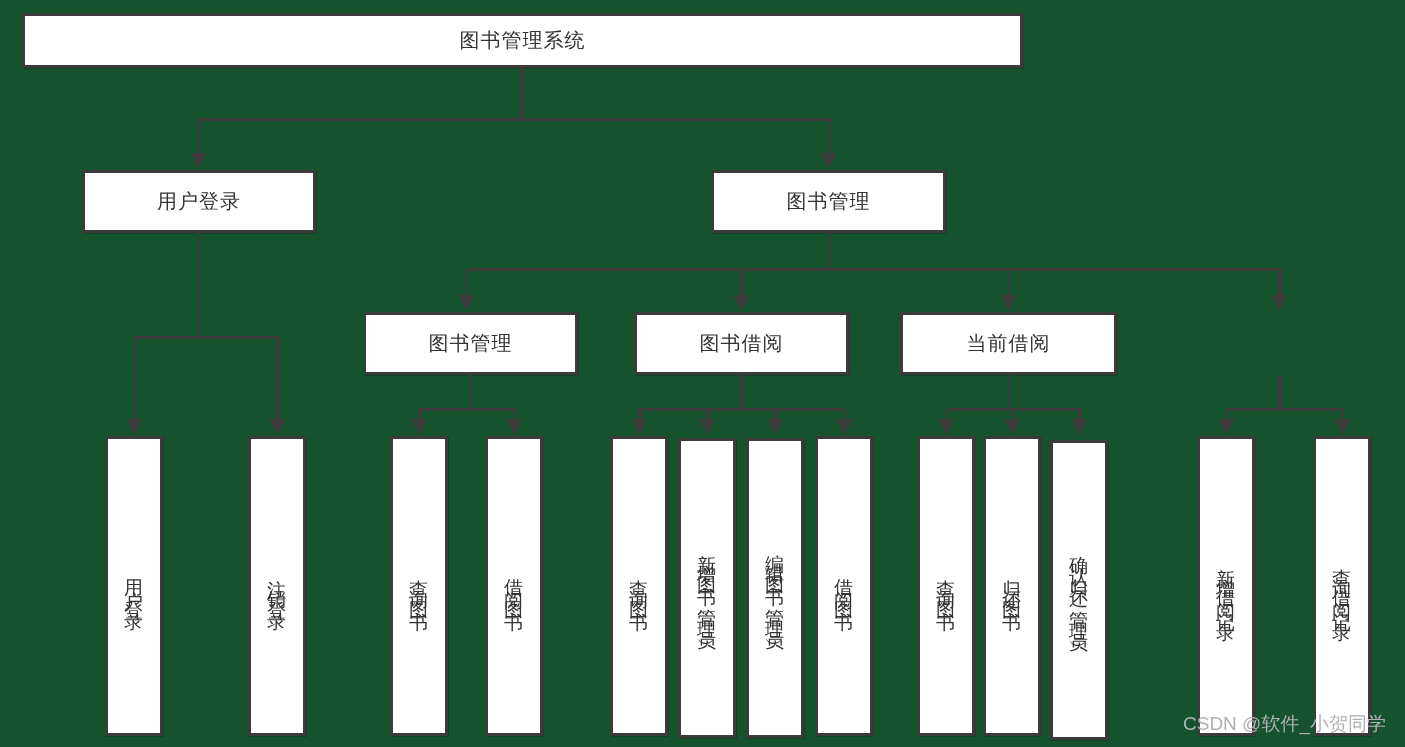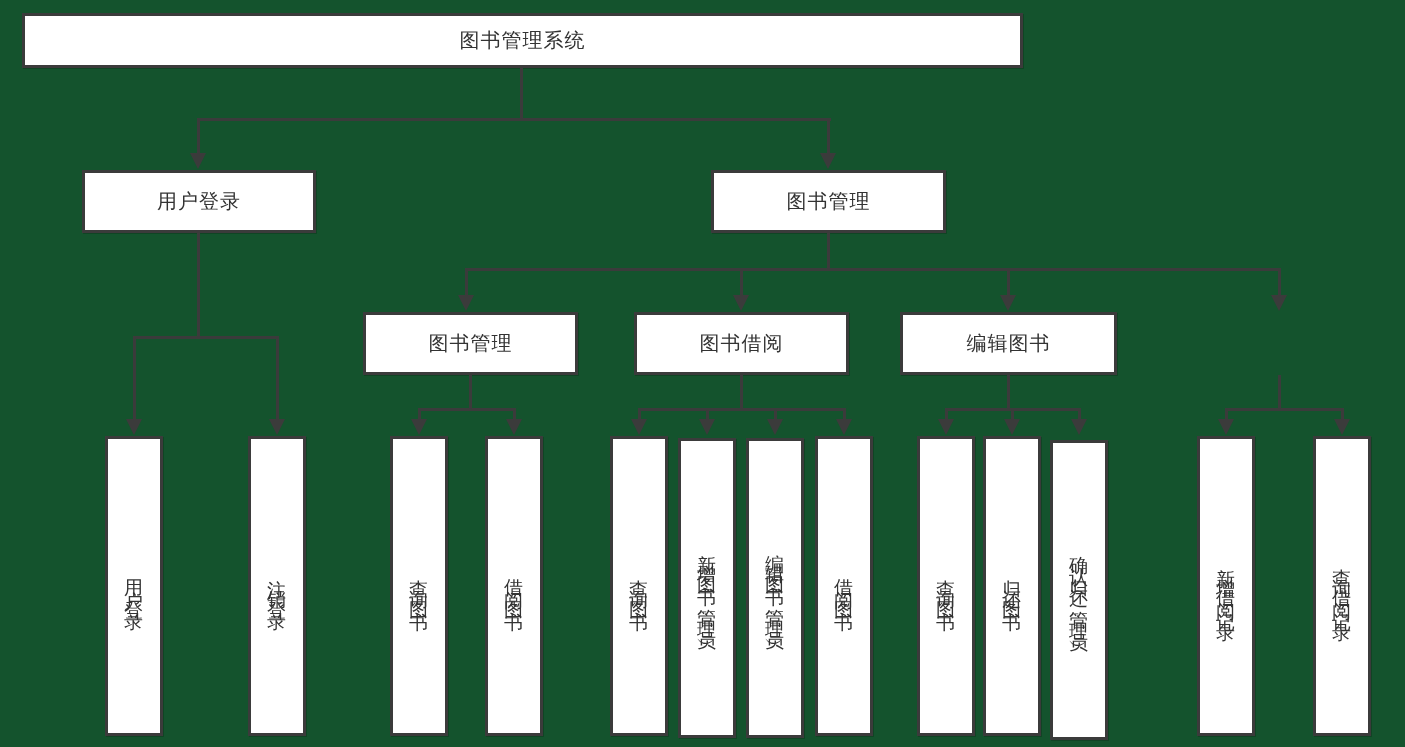--- a/index.html
+++ b/index.html
@@ -75,21 +75,21 @@
   <div class="vl" style="left:1278px;top:268px;height:28px;"></div>
   <div class="arrow" style="left:1271px;top:295px;"></div>
 
   <div class="box" style="left:363px;top:312px;width:215px;height:63px;">
     <span>图书管理</span>
   </div>
   <div class="box" style="left:634px;top:312px;width:215px;height:63px;justify-content:center;">
     <span>图书借阅</span>
   </div>
   <div class="box" style="left:900px;top:312px;width:217px;height:63px;">
-    <span>编辑图书</span>
+    <span>当前借阅</span>
   </div>
 
   <div class="vl" style="left:469px;top:375px;height:33px;"></div>
   <div class="hl" style="left:418px;top:408px;width:98px;"></div>
   <div class="vl" style="left:418px;top:408px;height:12px;"></div>
   <div class="arrow" style="left:411px;top:419px;"></div>
   <div class="vl" style="left:513px;top:408px;height:12px;"></div>
   <div class="arrow" style="left:506px;top:419px;"></div>
 
   <div class="vl" style="left:740px;top:375px;height:33px;"></div>
@@ -156,14 +156,15 @@
     <span class="vtext">确认归还（管理员）</span>
   </div>
 
   <div class="leaf" style="left:1197px;top:436px;width:58px;height:300px;">
     <span class="vtext">新增借阅记录</span>
   </div>
   <div class="leaf" style="left:1313px;top:436px;width:58px;height:300px;">
     <span class="vtext">查询借阅记录</span>
   </div>
 
+  <div class="watermark">CSDN @软件_小贺同学</div>
 
 </div>
 
 </body></html>

